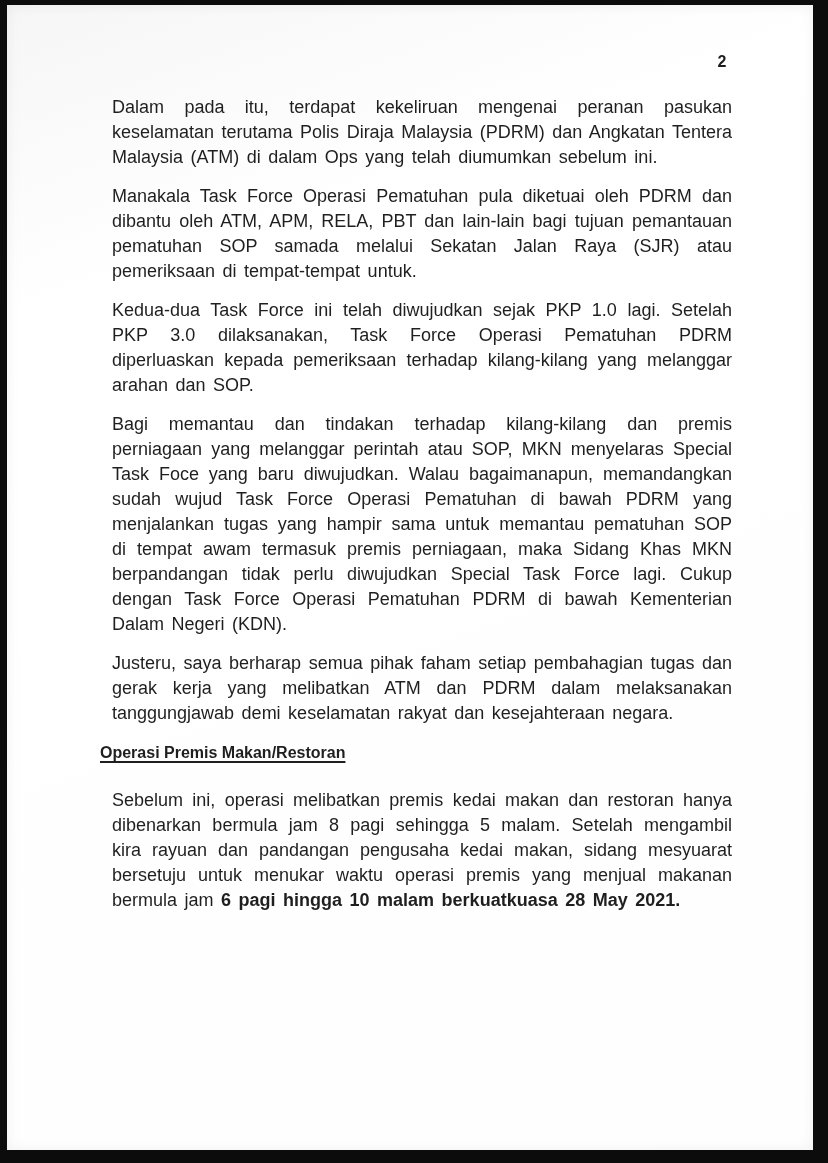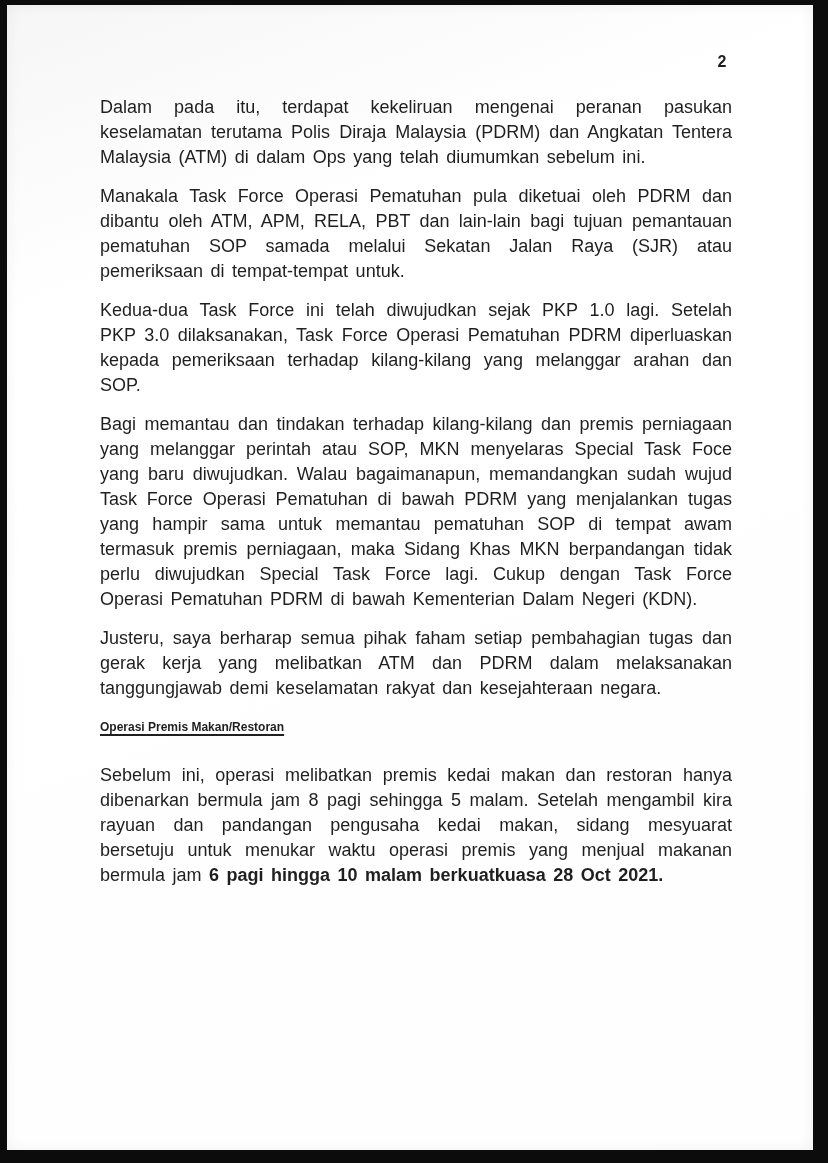--- a/index.html
+++ b/index.html
@@ -43,25 +43,25 @@
     top: 90px;
     left: 93px;
     width: 632px;
     color: #1f1f1f;
     font-size: 18px;
     line-height: 25px;
     text-align: justify;
     word-spacing: 2.5px;
   }
   .content p {
-    margin: 0 0 14px 0;
+    margin: 0 0 14px 12px;
   }
   .section-heading {
     margin: 13px 0 23px 0;
-    font-size: 12px;
+    font-size: 16px;
     font-weight: 700;
     text-decoration: underline;
     text-decoration-thickness: 2px;
     text-underline-offset: 3px;
     text-align: left;
     word-spacing: normal;
   }
   .bold-run {
     font-weight: 700;
   }
@@ -82,17 +82,17 @@
       <p>Manakala Task Force Operasi Pematuhan pula diketuai oleh PDRM dan dibantu oleh ATM, APM, RELA, PBT dan lain-lain bagi tujuan pemantauan pematuhan SOP samada melalui Sekatan Jalan Raya (SJR) atau pemeriksaan di tempat-tempat untuk.</p>
 
       <p>Kedua-dua Task Force ini telah diwujudkan sejak PKP 1.0 lagi. Setelah PKP 3.0 dilaksanakan, Task Force Operasi Pematuhan PDRM diperluaskan kepada pemeriksaan terhadap kilang-kilang yang melanggar arahan dan SOP.</p>
 
       <p>Bagi memantau dan tindakan terhadap kilang-kilang dan premis perniagaan yang melanggar perintah atau SOP, MKN menyelaras Special Task Foce yang baru diwujudkan. Walau bagaimanapun, memandangkan sudah wujud Task Force Operasi Pematuhan di bawah PDRM yang menjalankan tugas yang hampir sama untuk memantau pematuhan SOP di tempat awam termasuk premis perniagaan, maka Sidang Khas MKN berpandangan tidak perlu diwujudkan Special Task Force lagi. Cukup dengan Task Force Operasi Pematuhan PDRM di bawah Kementerian Dalam Negeri (KDN).</p>
 
       <p>Justeru, saya berharap semua pihak faham setiap pembahagian tugas dan gerak kerja yang melibatkan ATM dan PDRM dalam melaksanakan tanggungjawab demi keselamatan rakyat dan kesejahteraan negara.</p>
 
       <h2 class="section-heading">Operasi Premis Makan/Restoran</h2>
 
-      <p><span>Sebelum ini, operasi melibatkan premis kedai makan dan restoran hanya dibenarkan bermula jam 8 pagi sehingga 5 malam. Setelah mengambil kira rayuan dan pandangan pengusaha kedai makan, sidang mesyuarat bersetuju untuk menukar waktu operasi premis yang menjual makanan bermula jam </span><span class="bold-run">6 pagi hingga 10 malam berkuatkuasa 28 Oct 2021.</span></p>
+      <p><span>Sebelum ini, operasi melibatkan premis kedai makan dan restoran hanya dibenarkan bermula jam 8 pagi sehingga 5 malam. Setelah mengambil kira rayuan dan pandangan pengusaha kedai makan, sidang mesyuarat bersetuju untuk menukar waktu operasi premis yang menjual makanan bermula jam </span><span class="bold-run">6 pagi hingga 10 malam berkuatkuasa 28 May 2021.</span></p>
 
     </div>
   </div>
 </div>
 
 </body></html>

